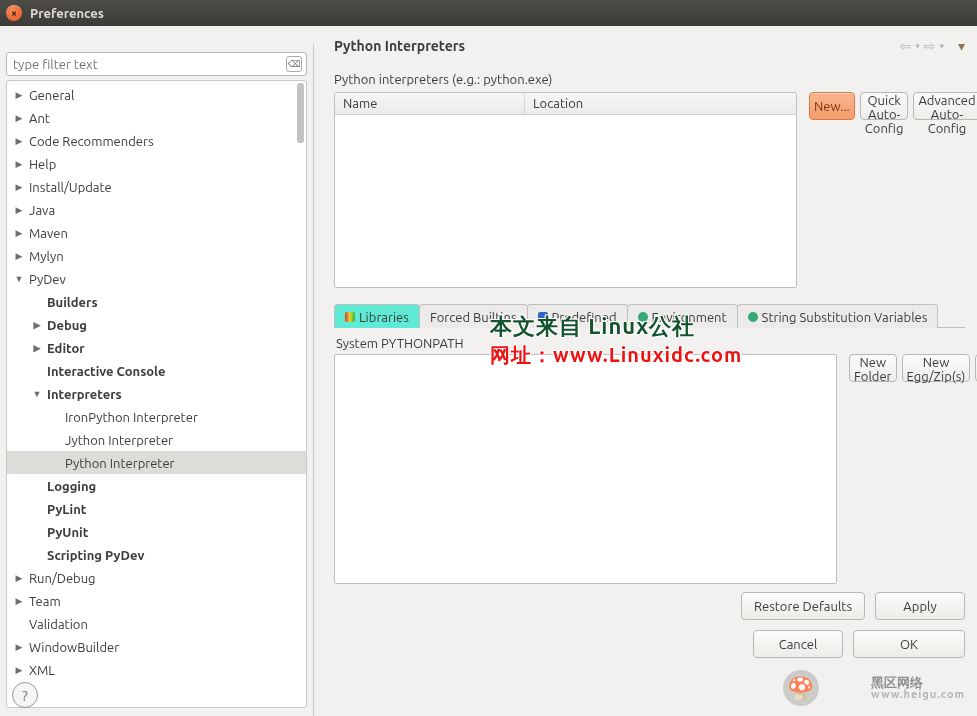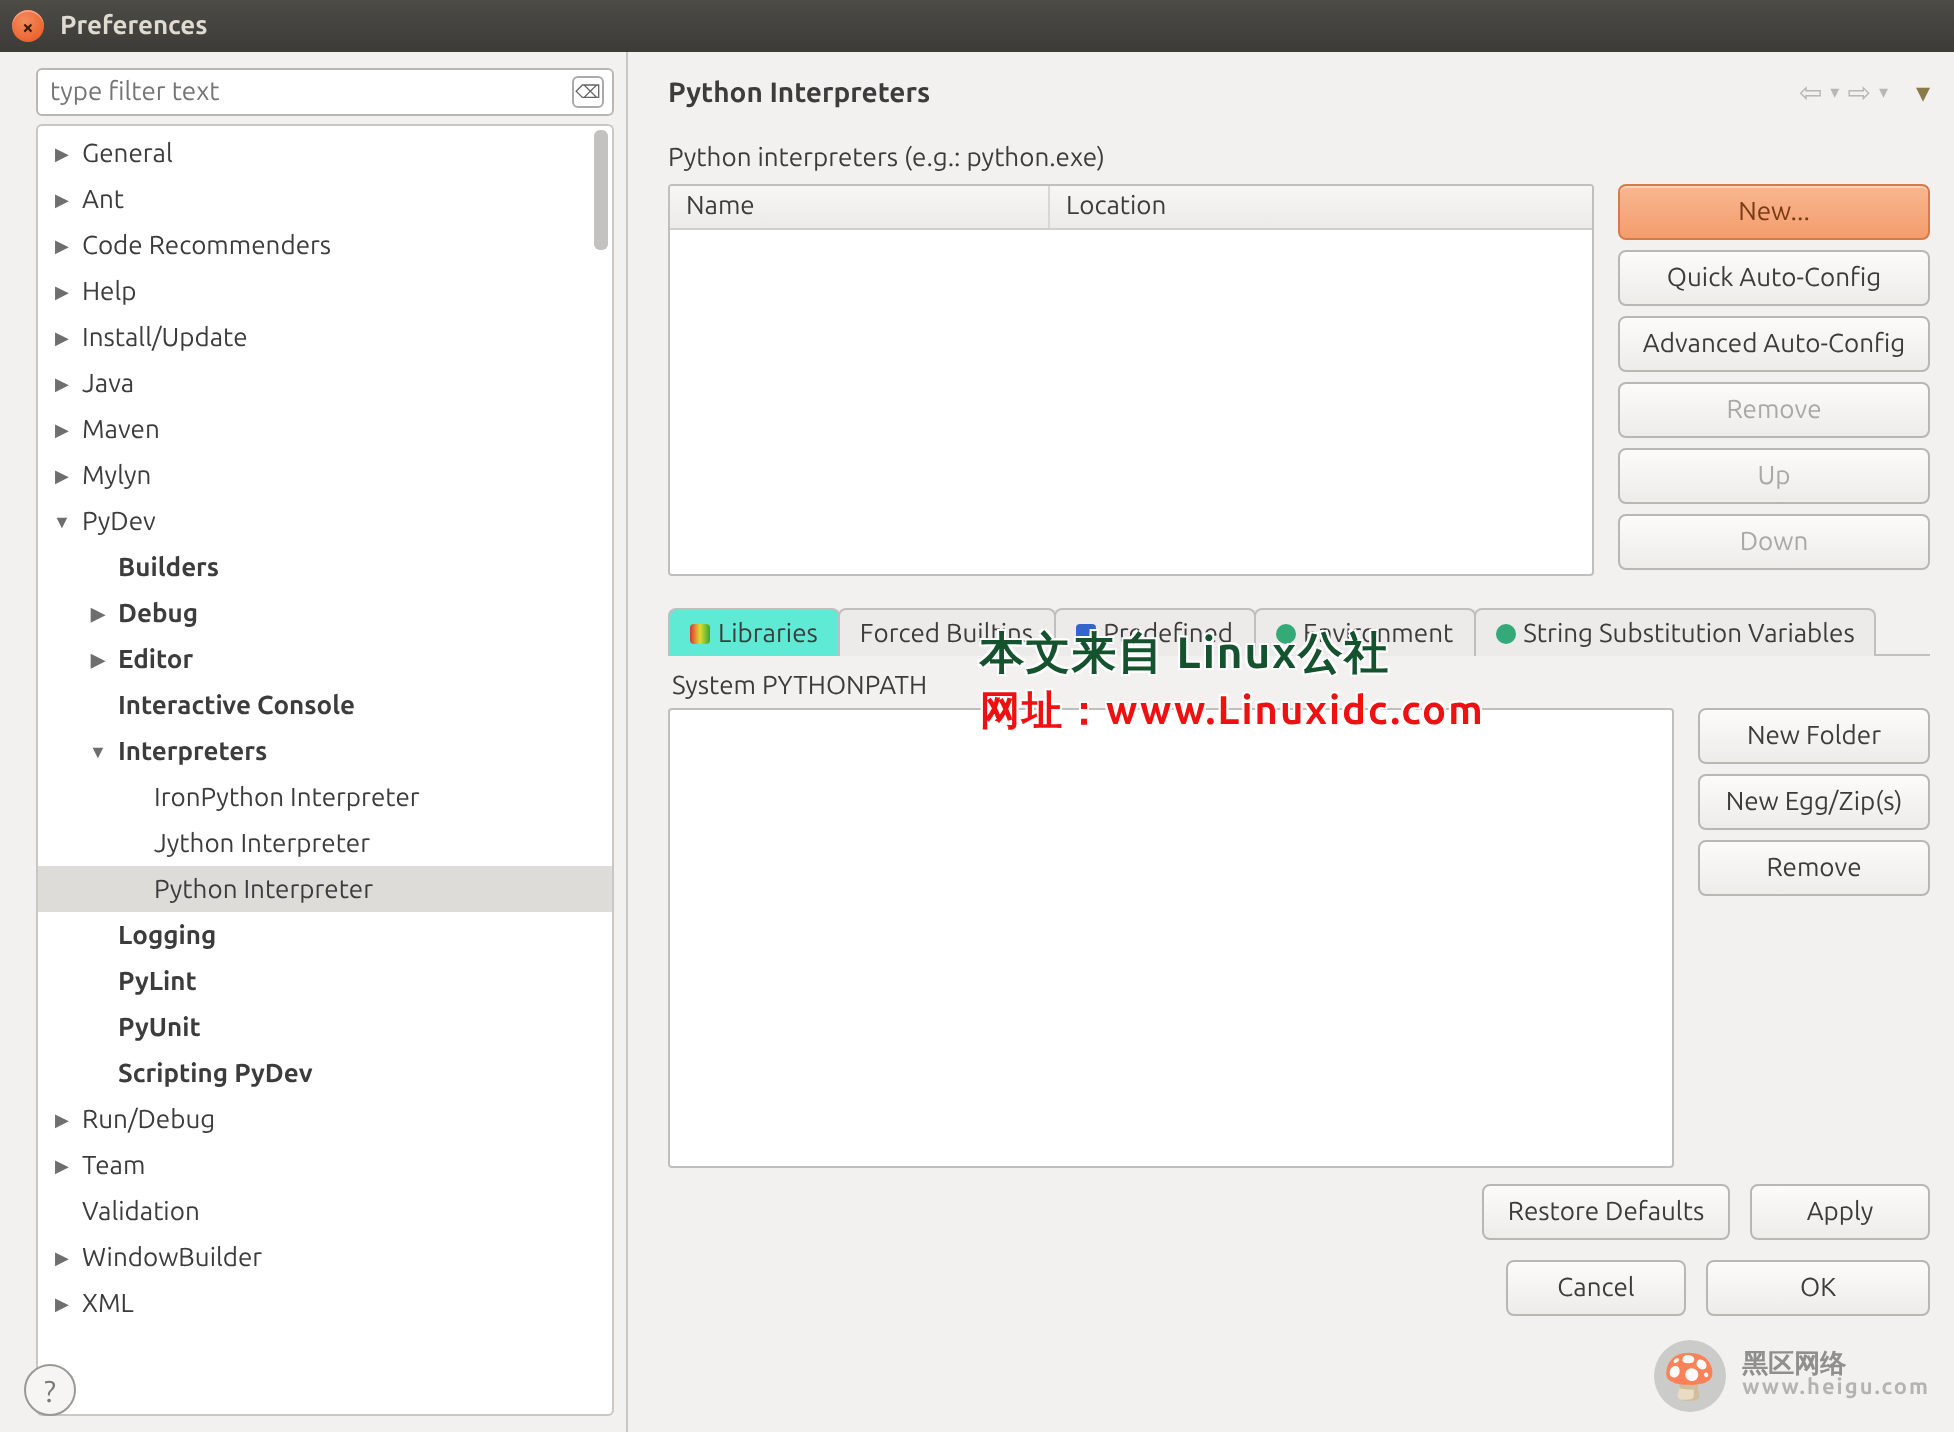--- a/index.html
+++ b/index.html
@@ -1,21 +1,21 @@
 <!DOCTYPE html>
 <html><head>
 <meta charset="utf-8">
 <style>
 * { box-sizing: border-box; margin: 0; padding: 0; font-family: "Ubuntu", "Segoe UI", sans-serif; font-size: 13px; }
 html, body { width: 977px; height: 716px; background: #f2f1f0; overflow: hidden; color: #3c3c3c; }
 .titlebar { height: 26px; background: linear-gradient(#4c4b46, #3c3b37); color: #dfdbd2; display: flex; align-items: center; padding: 0 6px; gap: 8px; }
 .titlebar .close { width: 16px; height: 16px; border-radius: 50%; background: radial-gradient(circle at 40% 35%, #f58c5c, #e95420); display: flex; align-items: center; justify-content: center; color: #3a1a0a; font-size: 10px; font-weight: bold; box-shadow: inset 0 1px 0 rgba(255,255,255,.3); }
 .titlebar .title { font-weight: bold; color: #dfdbd2; }
 .body { display: flex; height: calc(100% - 26px); }
-.sidebar { width: 314px; background: #f2f1f0; border-right: 1px solid #c8c7c4; padding: 8px 6px 8px 18px; display: flex; flex-direction: column; }
+.sidebar { width: 314px; background: #f2f1f0; border-right: 1px solid #c8c7c4; padding: 8px 6px 8px 6px; display: flex; flex-direction: column; margin-top: 18px; }
 .filter { position: relative; margin-bottom: 4px; }
 .filter input { width: 100%; height: 24px; border: 1px solid #b8b7b4; border-radius: 3px; padding: 2px 24px 2px 6px; color: #888; background: #fff; }
 .filter .clear { position: absolute; right: 5px; top: 4px; width: 16px; height: 16px; border: 1px solid #aaa; border-radius: 3px; font-size: 9px; display:flex; align-items:center; justify-content:center; color:#666; background:#fff; cursor:pointer; }
 .tree { flex: 1; border: 1px solid #c8c7c4; border-radius: 3px; background: #fff; overflow-y: auto; position: relative; }
 .tree-inner { padding: 2px 0; }
 .tree-scroll-handle { position:absolute; right:2px; top:2px; width:7px; height:60px; background:#c3c2c0; border-radius:3px; }
 .tree-item { display: flex; align-items: center; height: 23px; padding-left: 6px; cursor: default; }
 .tree-item.sel { background: #dddcd8; }
 .tri { width: 12px; display: inline-flex; justify-content: center; margin-right: 4px; color: #6e6e6e; font-size: 9px; }
 .noarrow { width:12px; margin-right:4px; display:inline-block; }
@@ -26,39 +26,39 @@
 .header-row { display: flex; align-items: center; justify-content: space-between; }
 .page-title { font-weight: bold; font-size: 14px; color: #3c3c3c; }
 .navbtns { display:flex; align-items:center; gap:4px; color:#b8b7b4; }
 .navbtns span { font-size: 14px; }
 .subtitle { margin-top: 18px; color: #3c3c3c; }
 .upper { display: flex; gap: 12px; margin-top: 6px; }
 .table { flex: 1; border: 1px solid #bfbfbf; background: #fff; height: 196px; border-radius: 2px; overflow:hidden; }
 .thead { display:flex; height: 22px; background: linear-gradient(#f7f6f5, #ecebe9); border-bottom:1px solid #d0cfcd; }
 .th { padding: 3px 8px; color:#3c3c3c; border-right:1px solid #d8d7d5; }
 .th:first-child { width: 190px; }
-.btncol { display:flex; flex-direction:column; gap: 5px; width: 156px; }
+.btncol { display:flex; flex-direction:row; gap: 5px; width: 156px; }
 .btn { height: 28px; border: 1px solid #b8b7b4; border-radius: 4px; background: linear-gradient(#fcfbfa, #edece9); color:#3c3c3c; cursor:pointer; padding: 0 4px; }
 .btn.primary { background: linear-gradient(#f9b68f, #f39d6d); border-color:#d87a45; color:#7a3a14; box-shadow: inset 0 1px 0 rgba(255,255,255,.4); }
 .btn.disabled { color:#a9a8a5; }
 .tabs { display:flex; gap:0; margin-top: 12px; border-bottom:1px solid #bfbfbf; height: 28px; align-items: end; }
 .tab { padding: 5px 10px 4px; border:1px solid #bfbfbf; border-bottom:none; border-radius: 4px 4px 0 0; background:#ecebe9; color:#3c3c3c; position:relative; top:1px; margin-right:-1px; cursor:pointer; display:flex; align-items:center; gap:4px; }
 .tab.active { background:#5eead4; z-index:2; }
 .tab .dot { width:10px; height:10px; border-radius:2px; display:inline-block; }
 .section-label { margin: 8px 0 4px 2px; color:#3c3c3c; }
 .lower { display:flex; gap:12px; }
 .listbox { flex:1; border:1px solid #bfbfbf; background:#fff; height: 230px; border-radius:2px; }
 .footer { display:flex; justify-content:flex-end; gap:10px; margin-top:8px; }
 .footer2 { display:flex; justify-content:flex-end; gap:10px; margin-top:10px; }
 .helpcircle { position:absolute; left:12px; bottom:8px; width:26px; height:26px; border:1.5px solid #9a9996; border-radius:50%; display:flex; align-items:center; justify-content:center; color:#7a7976; font-size:15px; cursor:pointer; background:#f6f5f3; }
 .watermark1 { position:absolute; left:490px; top:312px; font-weight:bold; font-size:22px; color:#14532d; text-shadow: -1px -1px 0 #fff, 1px -1px 0 #fff, -1px 1px 0 #fff, 1px 1px 0 #fff; letter-spacing:1px; pointer-events:none; }
 .watermark2 { position:absolute; left:490px; top:342px; font-weight:bold; font-size:20px; color:#e11; text-shadow: -1px -1px 0 #fff, 1px -1px 0 #fff, -1px 1px 0 #fff, 1px 1px 0 #fff; letter-spacing:1px; pointer-events:none; }
 .watermark3 { position:absolute; right:12px; bottom:10px; display:flex; align-items:center; gap:8px; opacity:.7; pointer-events:none; }
 .watermark3 .mush { width:36px; height:36px; background:#bbb; border-radius:50%; display:flex; align-items:center; justify-content:center; color:#fff; font-size:22px; }
-.watermark3 .txt { font-family: "SimHei", sans-serif; font-size:20px; font-weight:bold; color:#666; display:flex; flex-direction:column; line-height:1; }
+.watermark3 .txt { font-family: "SimHei", sans-serif; font-size:20px; font-weight:bold; color:#666; display:flex; flex-direction:column; line-height:1;margin-left:44px; }
 .watermark3 .txt small { font-size:11px; color:#999; letter-spacing:1px; }
 </style>
 </head>
 <body>
 
 <div class="titlebar">
   <span class="close">×</span>
   <span class="title">Preferences</span>
 </div>
 

